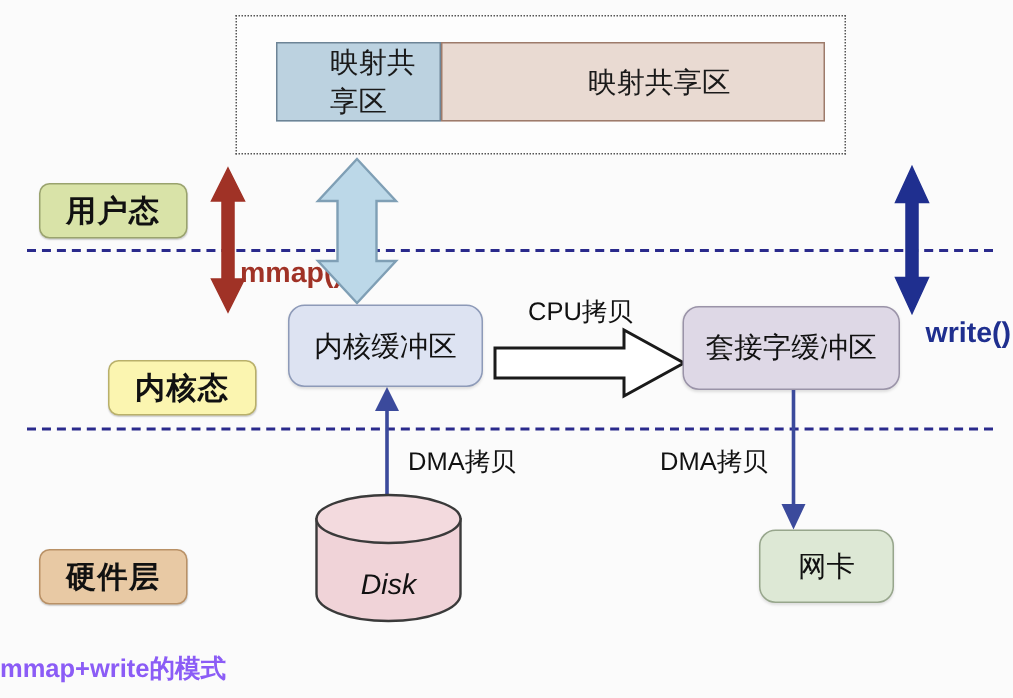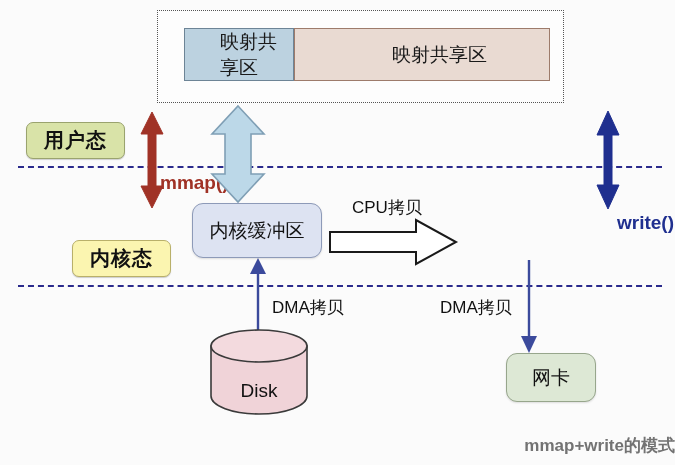--- a/index.html
+++ b/index.html
@@ -58,30 +58,30 @@
     box-shadow:0 1px 2px rgba(0,0,0,.12);
   }
   .roundbox.kbuf{background:#dde3f2;border-color:#8d9ab8;}
   .roundbox.sockbuf{background:#ded8e6;border-color:#9a93a8;}
   .roundbox.nic{background:#dde8d5;border-color:#97a68c;}
 
   
   .cyl{}
   .cyl-label{
     position:absolute;width:100%;text-align:center;
-    font-size:19px;color:#111;
+    font-size:19px;color:#111;font-style:italic;
   }
 
   
   .lbl{font-size:17px;color:#111;white-space:nowrap;}
   .lbl.mmap{color:#a03226;font-weight:bold;font-size:19px;}
   .lbl.write{color:#1f2f8f;font-weight:bold;font-size:19px;margin-top:40px;}
   .caption{
-    font-size:17px;font-weight:bold;color:#737373;
-    text-align:right;width:100%;
+    font-size:17px;font-weight:bold;color:#8b5cf6;
+    text-align:left;width:100%;
   }
   svg{display:block;overflow:visible;}
 </style>
 </head>
 <body>
 
 <div id="stage">
 
   <div class="abs dotted-box" style="left:157px;top:10px;width:407px;height:93px;"></div>
 
@@ -97,20 +97,23 @@
   <div class="abs divider" style="left:18px;top:285px;width:644px;"></div>
 
   <div class="abs chip user" style="left:26px;top:122px;width:99px;height:37px;">
     <span>用户态</span>
   </div>
 
   <div class="abs chip kernel" style="left:26px;top:240px;width:99px;height:37px;">
     <span>内核态</span>
   </div>
 
+  <div class="abs chip hw" style="left:26px;top:366px;width:99px;height:37px;">
+    <span>硬件层</span>
+  </div>
 
   <div class="abs" style="left:137px;top:110px;width:30px;height:100px;">
     <svg width="30" height="100" viewBox="0 0 30 100">
       <g fill="#a03226" stroke="#a03226" stroke-width="1">
         <polygon points="15,2 26,24 19,24 19,76 26,76 15,98 4,76 11,76 11,24 4,24"></polygon>
       </g>
     </svg>
   </div>
   <div class="abs lbl mmap" style="left:160px;top:172px;">mmap()</div>
 
@@ -131,20 +134,23 @@
     <span>内核缓冲区</span>
   </div>
 
   <div class="abs" style="left:328px;top:218px;width:130px;height:48px;">
     <svg width="130" height="48" viewBox="0 0 130 48">
       <polygon points="2,14 88,14 88,2 128,24 88,46 88,34 2,34" fill="#ffffff" stroke="#1a1a1a" stroke-width="2"></polygon>
     </svg>
   </div>
   <div class="abs lbl" style="left:324px;top:196px;margin-left:28px;">CPU拷贝</div>
 
+  <div class="abs roundbox sockbuf" style="left:455px;top:204px;width:145px;height:56px;">
+    <span>套接字缓冲区</span>
+  </div>
 
   <div class="abs" style="left:247px;top:258px;width:22px;height:78px;">
     <svg width="22" height="78" viewBox="0 0 22 78">
       <line x1="11" y1="78" x2="11" y2="12" stroke="#3b4a9c" stroke-width="2.4"></line>
       <polygon points="11,0 19,16 3,16" fill="#3b4a9c"></polygon>
     </svg>
   </div>
   <div class="abs lbl" style="left:272px;top:296px;">DMA拷贝</div>
 
   <div class="abs" style="left:518px;top:260px;width:22px;height:93px;">

